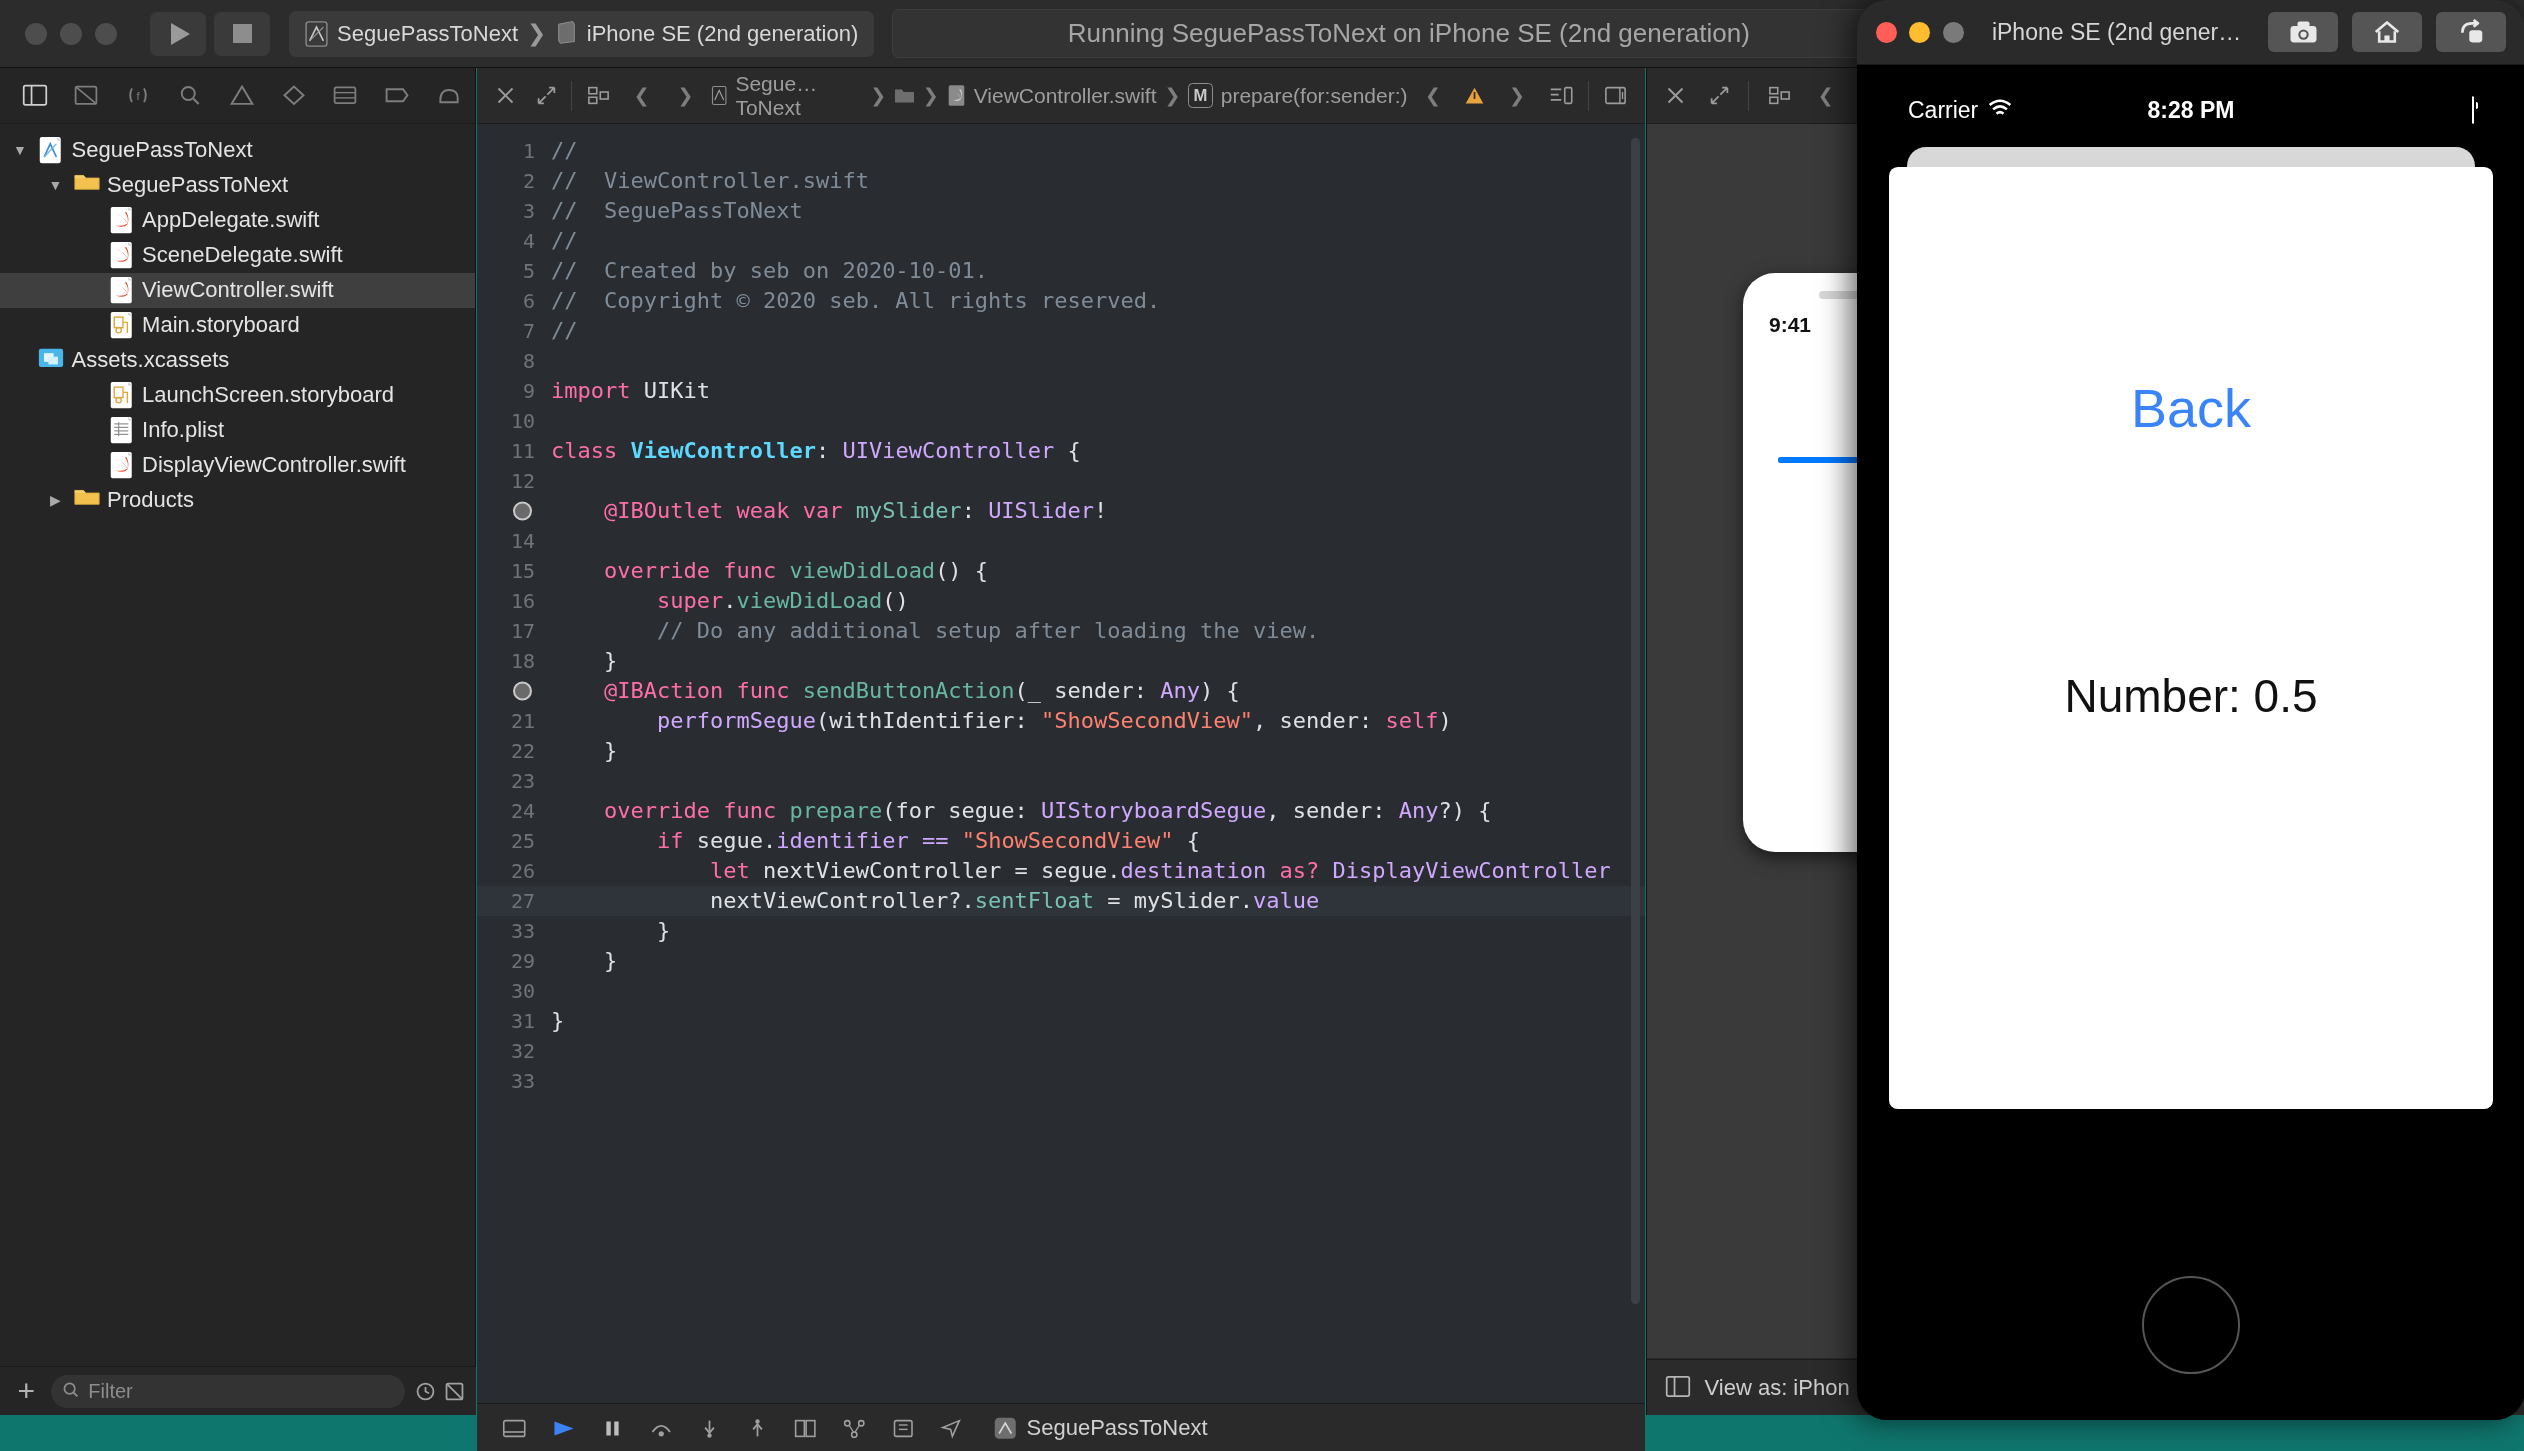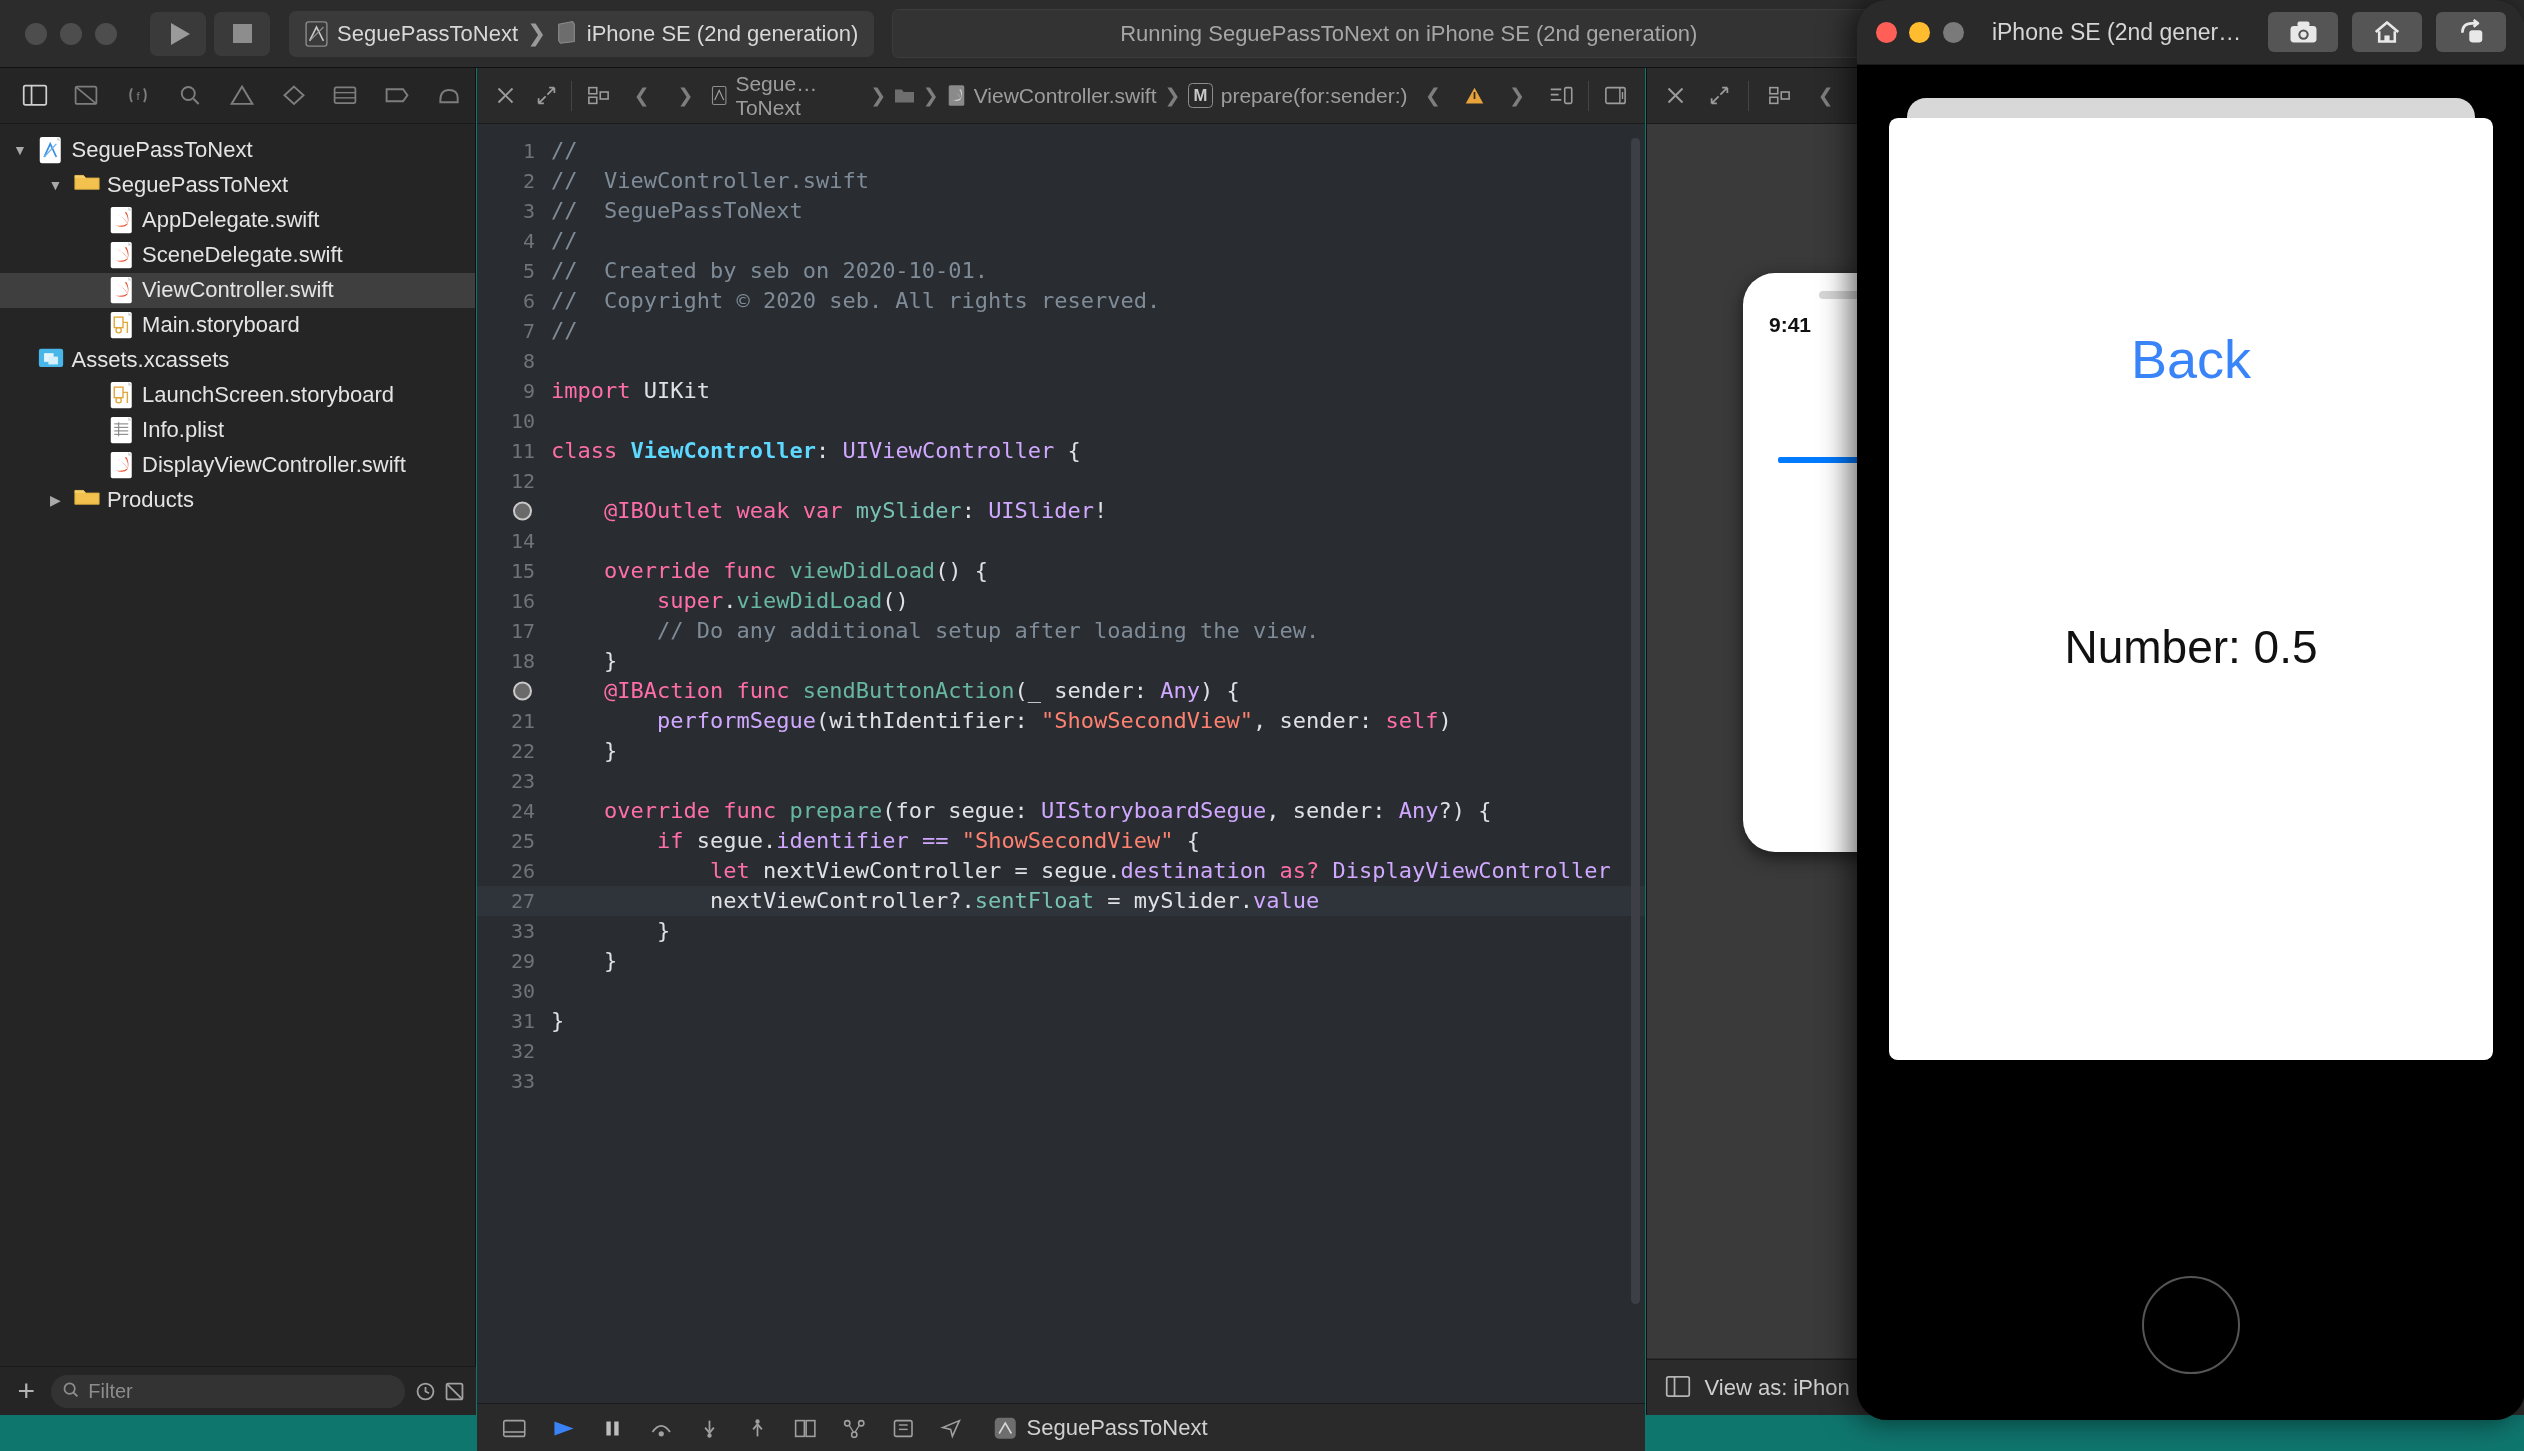--- a/index.html
+++ b/index.html
@@ -55,21 +55,21 @@
   .xc-app-icon svg { display:block; }
 
   .status-box {
     height: 49px; flex: 1; max-width: 1034px;
     background: #333333; border-radius: 7px;
     margin-left: 17.5px; margin-right: 8.8px;
     display: flex; align-items: center; justify-content: center;
     position: relative;
     border: 0.9px solid #3d3d3d;
   }
-  .status-txt { color: #a6a6a6; font-size: 22px; }
+  .status-txt { color: #a6a6a6; font-size: 26px; }
   .warn-group {
     position: absolute; right: 19px; top: 50%; transform: translateY(-50%);
     display: flex; align-items: center; gap: 7px;
   }
   .warn-tri {
     width: 0; height: 0;
     border-left: 9.6px solid transparent;
     border-right: 9.6px solid transparent;
     border-bottom: 16.7px solid #e8a33d;
   }
@@ -854,20 +854,36 @@
           <svg width="32" height="26" viewBox="0 0 36 30">
               <path d="M8 16 Q8 5 19 5 L25 5" fill="none" stroke="#e8e8e8" stroke-width="3"></path>
               <path d="M21 1 L26 5 L21 9" fill="none" stroke="#e8e8e8" stroke-width="3" stroke-linejoin="round"></path>
               <rect x="16" y="13" width="15" height="14" rx="3.5" fill="#e8e8e8"></rect>
             </svg>
         </span>
       </span>
     </div>
 
     <div class="sim-body">
+      <div class="sim-statusbar">
+        <span class="ss-left">
+          <span>Carrier</span>
+          <span>
+            <svg width="26" height="19" viewBox="0 0 30 22">
+                <path d="M3 7 Q15 -3 27 7" fill="none" stroke="#fff" stroke-width="3"></path>
+                <path d="M7 12 Q15 5 23 12" fill="none" stroke="#fff" stroke-width="3"></path>
+                <path d="M11 17 Q15 13.5 19 17" fill="none" stroke="#fff" stroke-width="3"></path>
+              </svg>
+          </span>
+        </span>
+        <span class="ss-center">8:28 PM</span>
+        <span class="ss-right">
+          <span class="batt"><i></i></span>
+        </span>
+      </div>
 
       <div class="sim-under"></div>
 
       <div class="sim-screen">
         <div class="back-lbl">Back</div>
         <div class="num-lbl">Number: 0.5</div>
       </div>
 
       <div class="home-btn"></div>
     </div>

